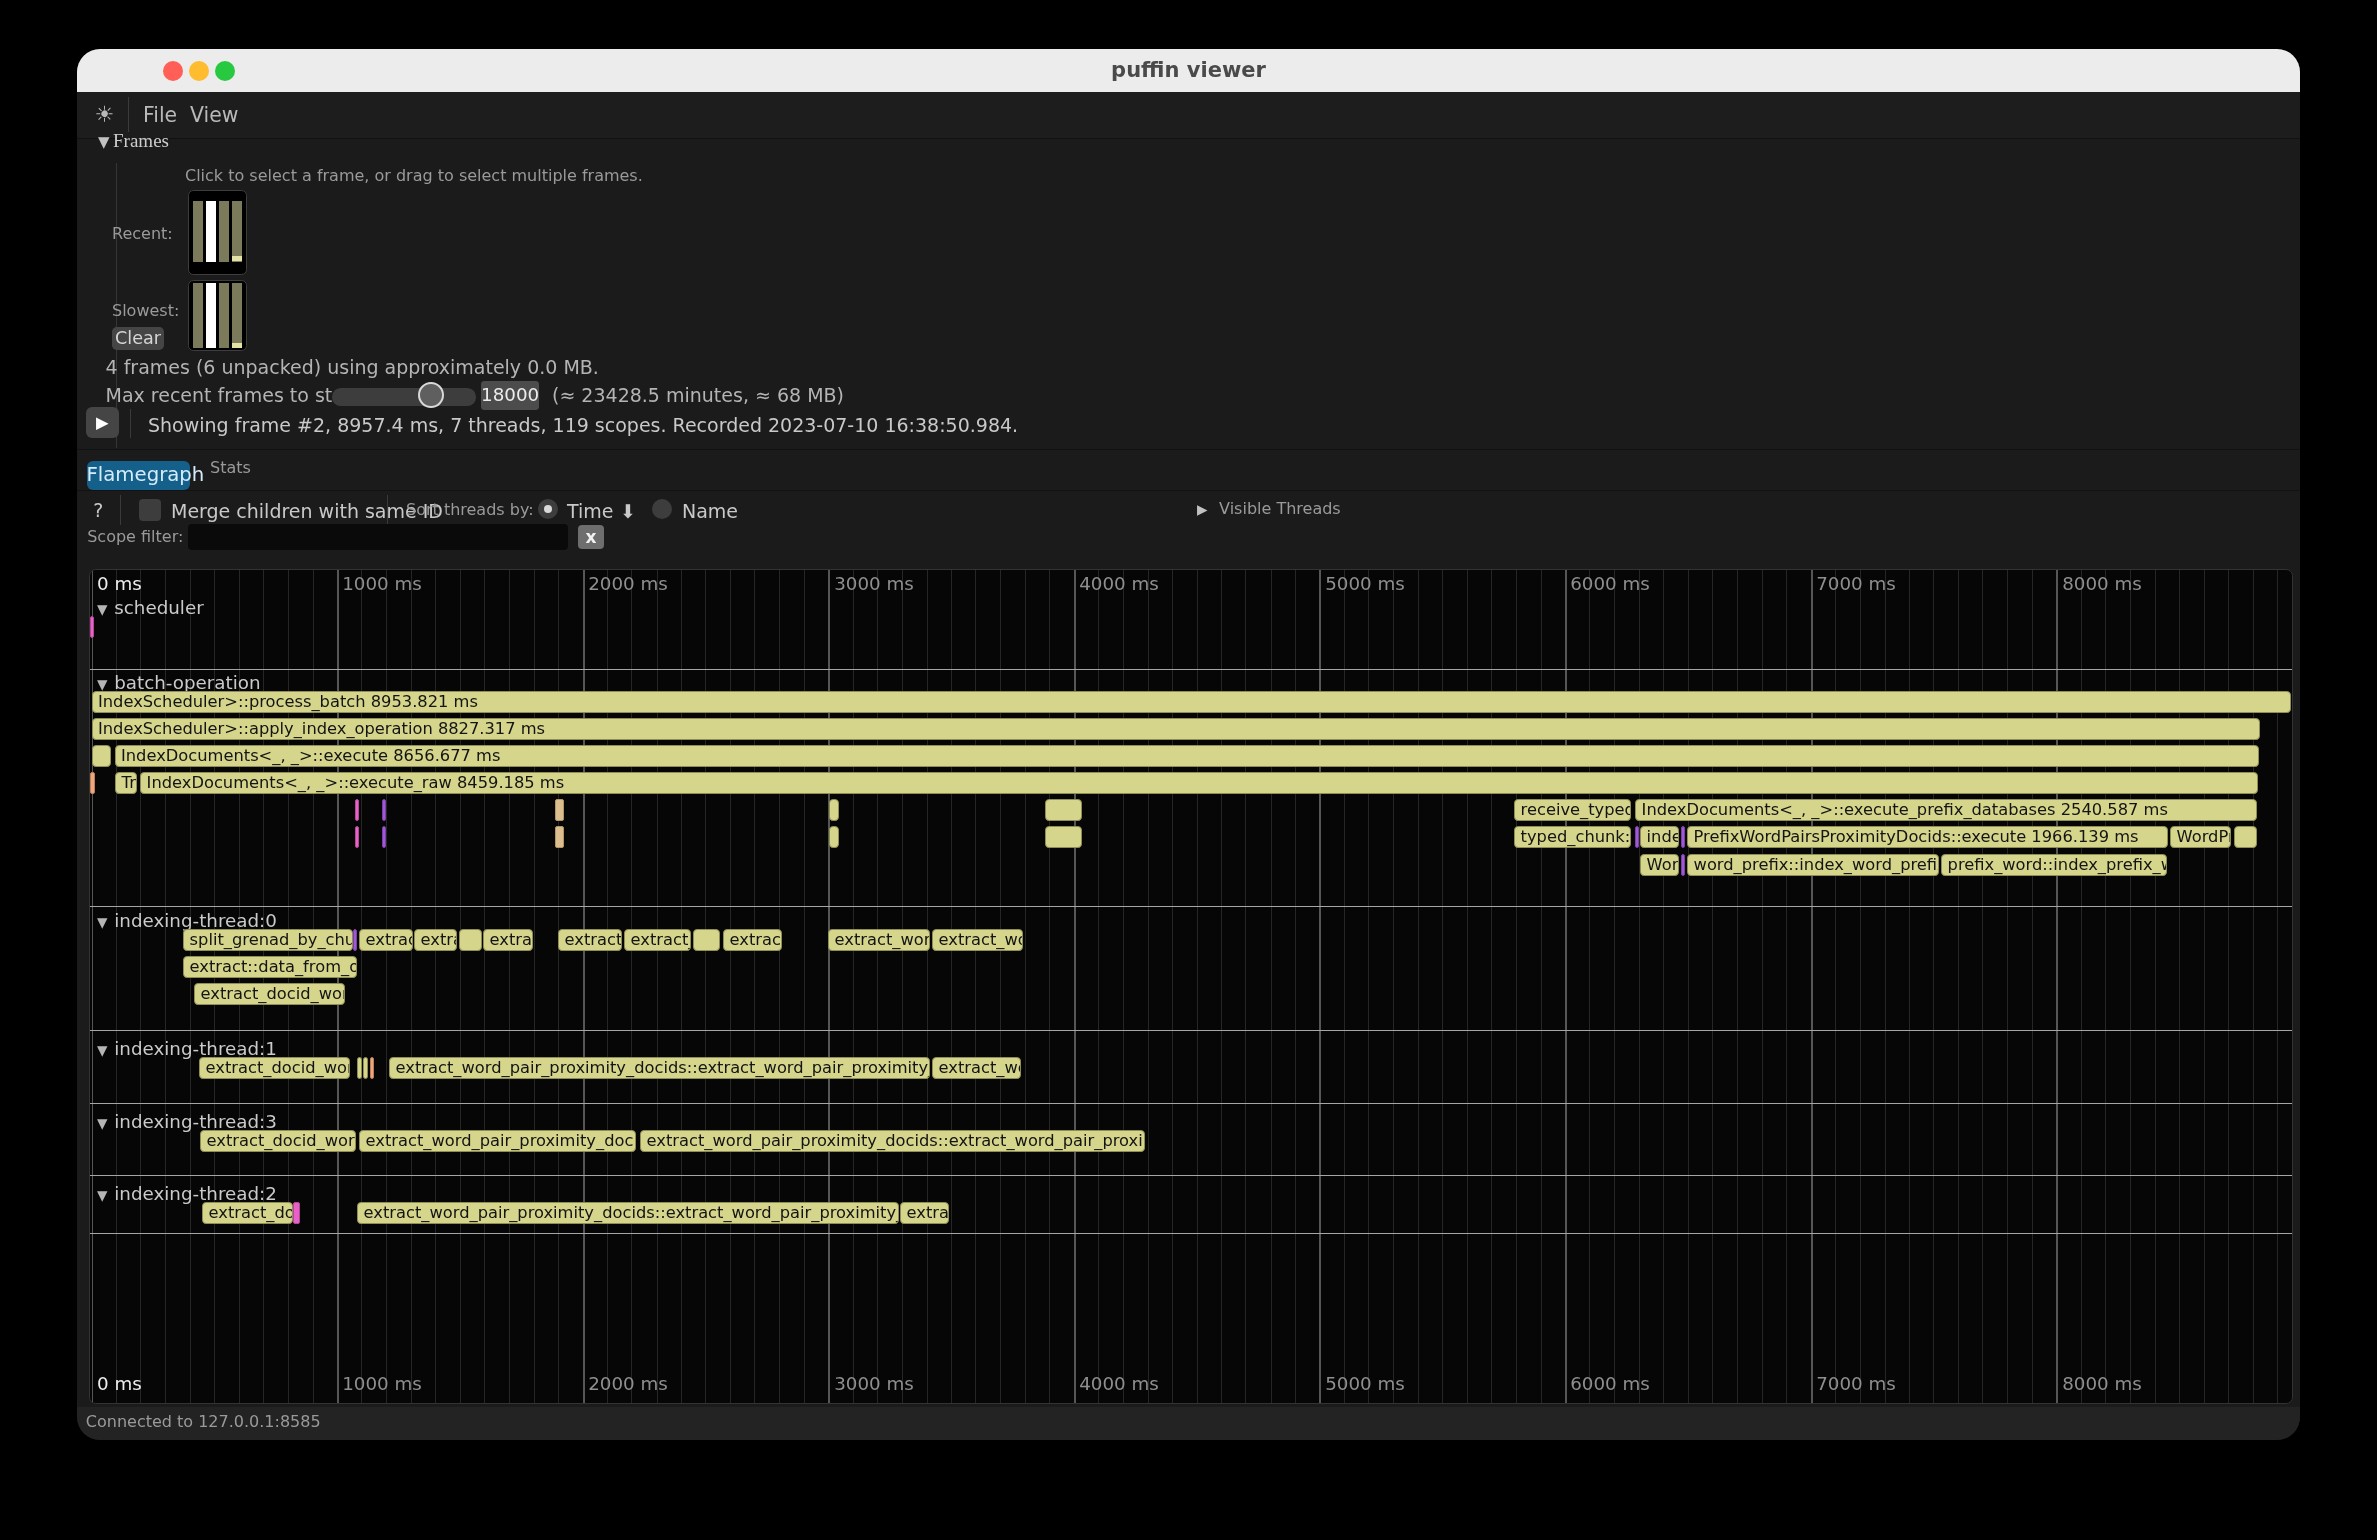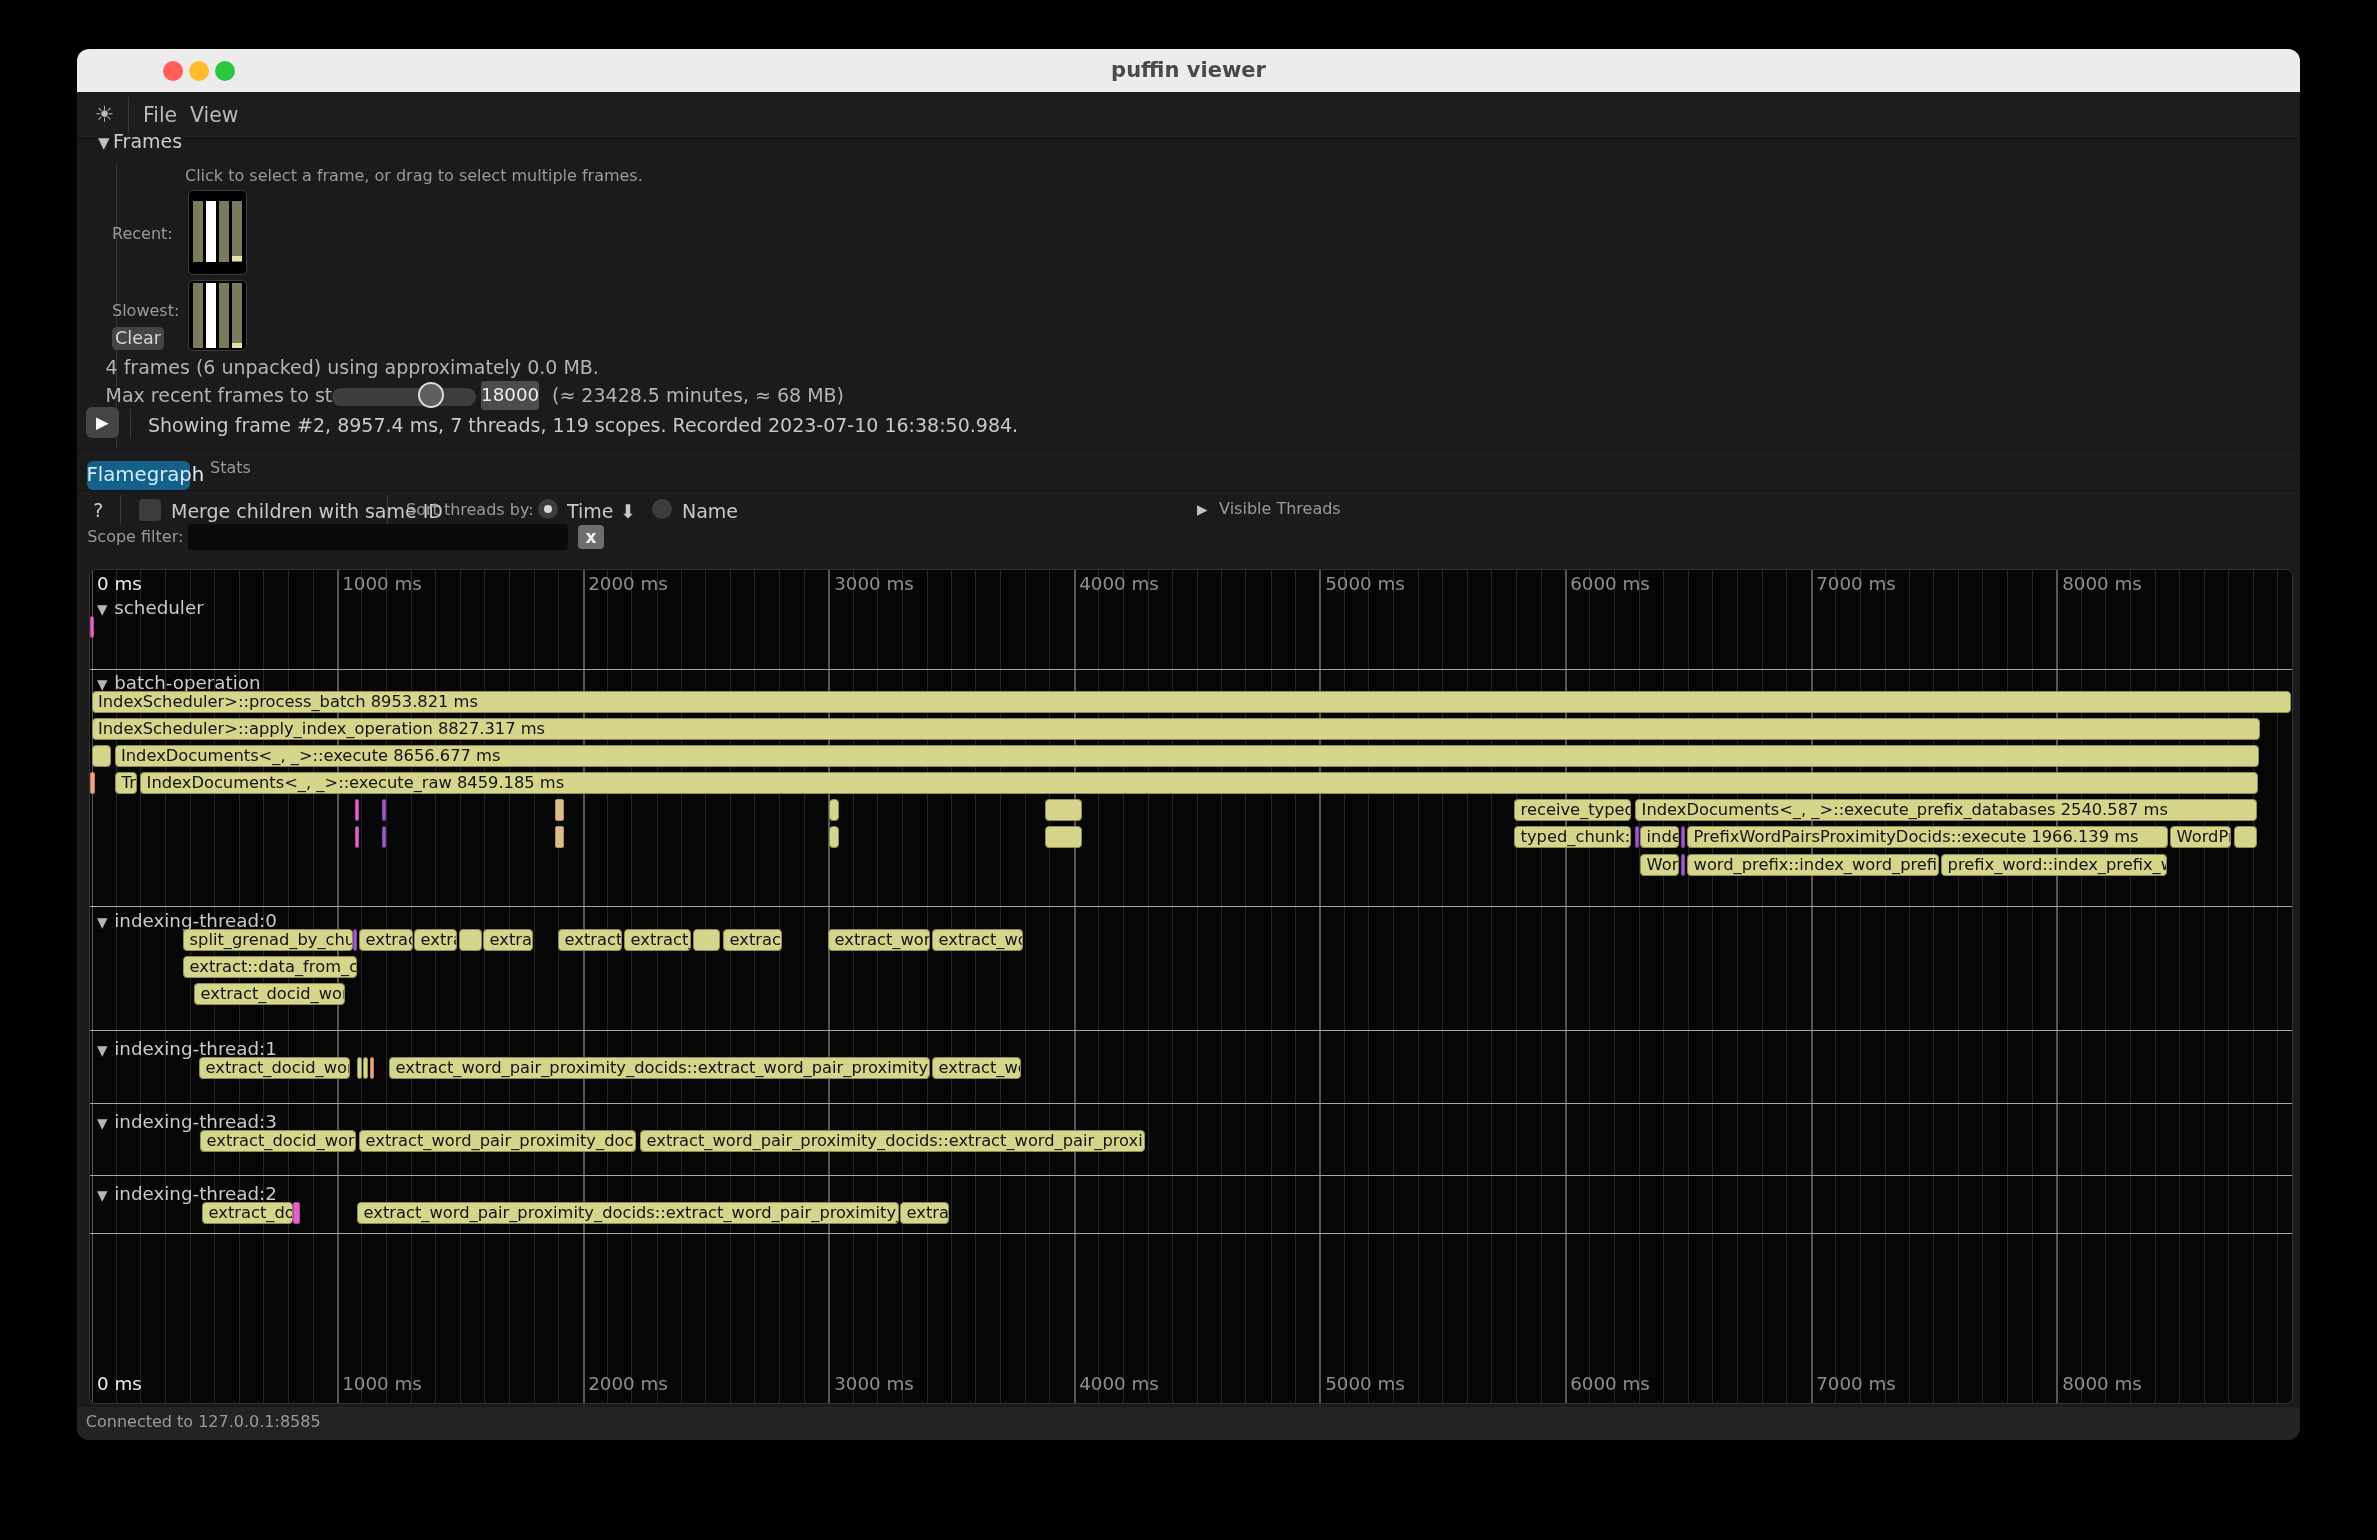--- a/index.html
+++ b/index.html
@@ -1,17 +1,17 @@
 <!DOCTYPE html>
 <html style="font-size:11px"><head>
 <meta charset="utf-8">
 <style>
   html,body{margin:0;padding:0;background:#000;width:2377px;height:1540px;font-family:"DejaVu Sans",sans-serif;-webkit-font-smoothing:antialiased;}
   .abs{position:absolute;}
-  #window{position:absolute;left:77px;top:49px;width:2223px;height:1391px;background:#1b1b1b;border-radius:12px;overflow:hidden;box-shadow:0 6.8px 41px rgba(0,0,0,.8);}
+  #window{position:absolute;left:77px;top:49px;width:2223px;height:1391px;background:#1b1b1b;border-radius:23px;overflow:hidden;box-shadow:0 6.8px 41px rgba(0,0,0,.8);}
   
   #titlebar{left:0;top:0;width:100%;height:43px;background:#ececec;}
   .tlight{top:11.5px;width:20.4px;height:20.4px;border-radius:50%;}
   #window-title{left:0;top:0;width:100%;height:43px;line-height:43px;text-align:center;font-weight:bold;font-size:21px;color:#4a4a4a;}
   
   #menubar{left:0;top:43px;width:100%;height:46px;background:#1d1d1d;border-bottom:1.4px solid #111;}
   .menu-item{top:0;height:46px;line-height:46px;color:#b9b9b9;font-size:20.4px;}
   .vsep{width:1.4px;background:#3a3a3a;}
   
   .gtext{color:#b4b4b4;font-size:19px;white-space:nowrap;}
@@ -56,21 +56,21 @@
 
   <div class="abs" id="menubar">
     <div class="abs menu-item" style="left:17.6px;font-size:22px;">☀</div>
     <div class="abs vsep" style="left:51px;top:5.4px;height:35px;"></div>
     <div class="abs menu-item" style="left:66px;">File</div>
     <div class="abs menu-item" style="left:113px;">View</div>
   </div>
 
   <div class="abs" style="left:21px;top:81px;">
     <span class="tri">▼</span>
-    <span class="gtext" style="color:#cdcdcd;">Frames</span>
+    <span class="gtext" style="color:#cdcdcd;font-family:Liberation Serif, serif;">Frames</span>
   </div>
   <div class="abs" style="left:39px;top:114px;width:1.4px;height:285px;background:#363636;"></div>
 
   <div class="abs dimtext" style="left:108px;top:117px;">Click to select a frame, or drag to select multiple frames.</div>
 
   <div class="abs dimtext" style="left:35px;top:175px;">Recent:</div>
   <div class="abs thumb" style="left:111px;top:141px;width:57px;height:83px;" id="recent-thumb">
       <div class="abs" style="left: 4.1px; top: 9.5px; width: 9.5px; height: 61px; background: rgb(123, 123, 91);"></div>
       <div class="abs" style="left: 17px; top: 9.5px; width: 9.5px; height: 61px; background: rgb(255, 255, 255);"></div>
       <div class="abs" style="left: 30px; top: 9.5px; width: 9.5px; height: 61px; background: rgb(123, 123, 91);"></div>

